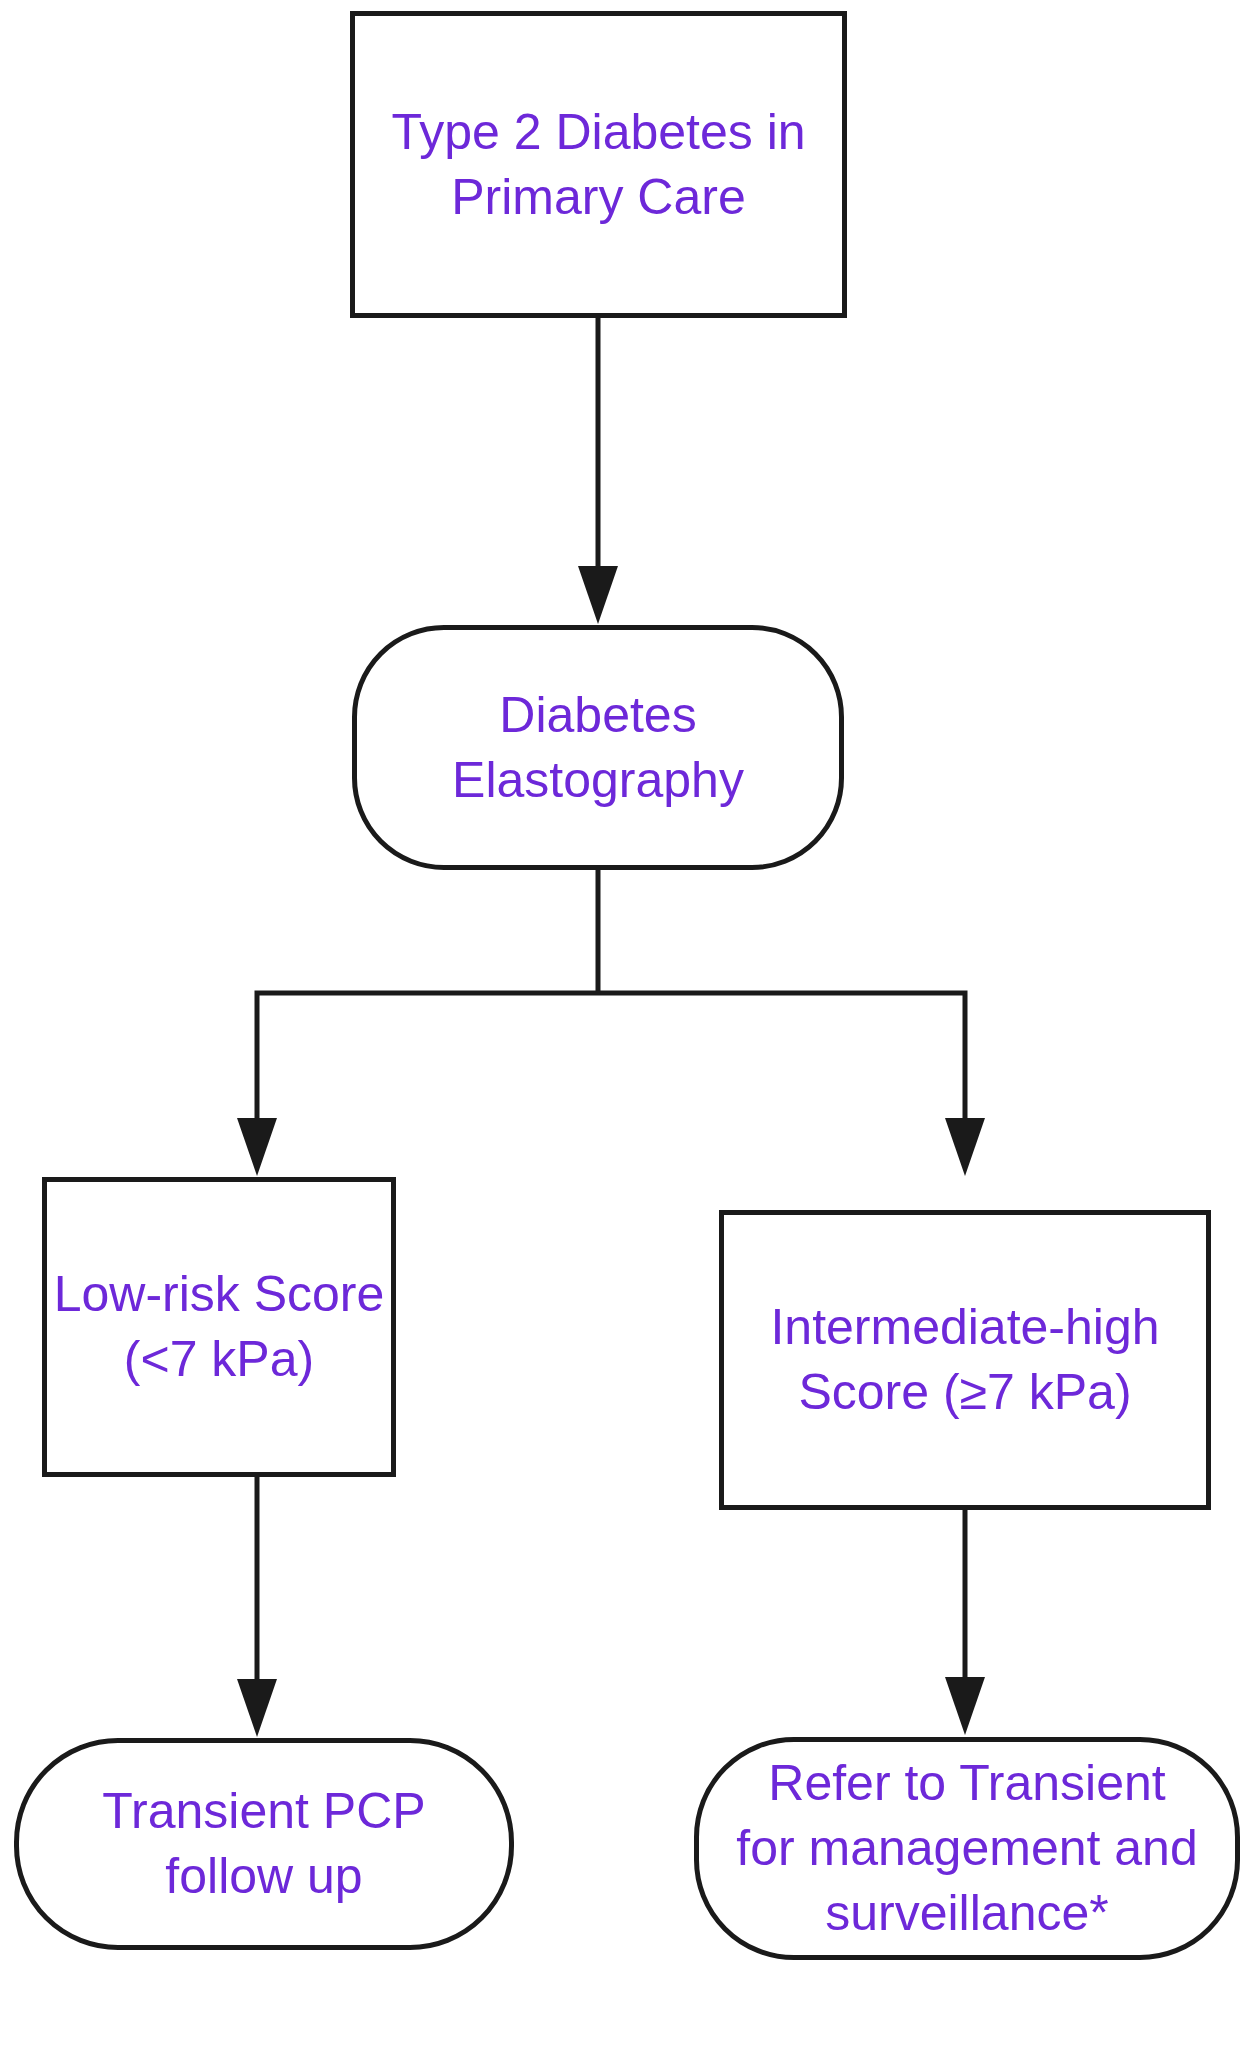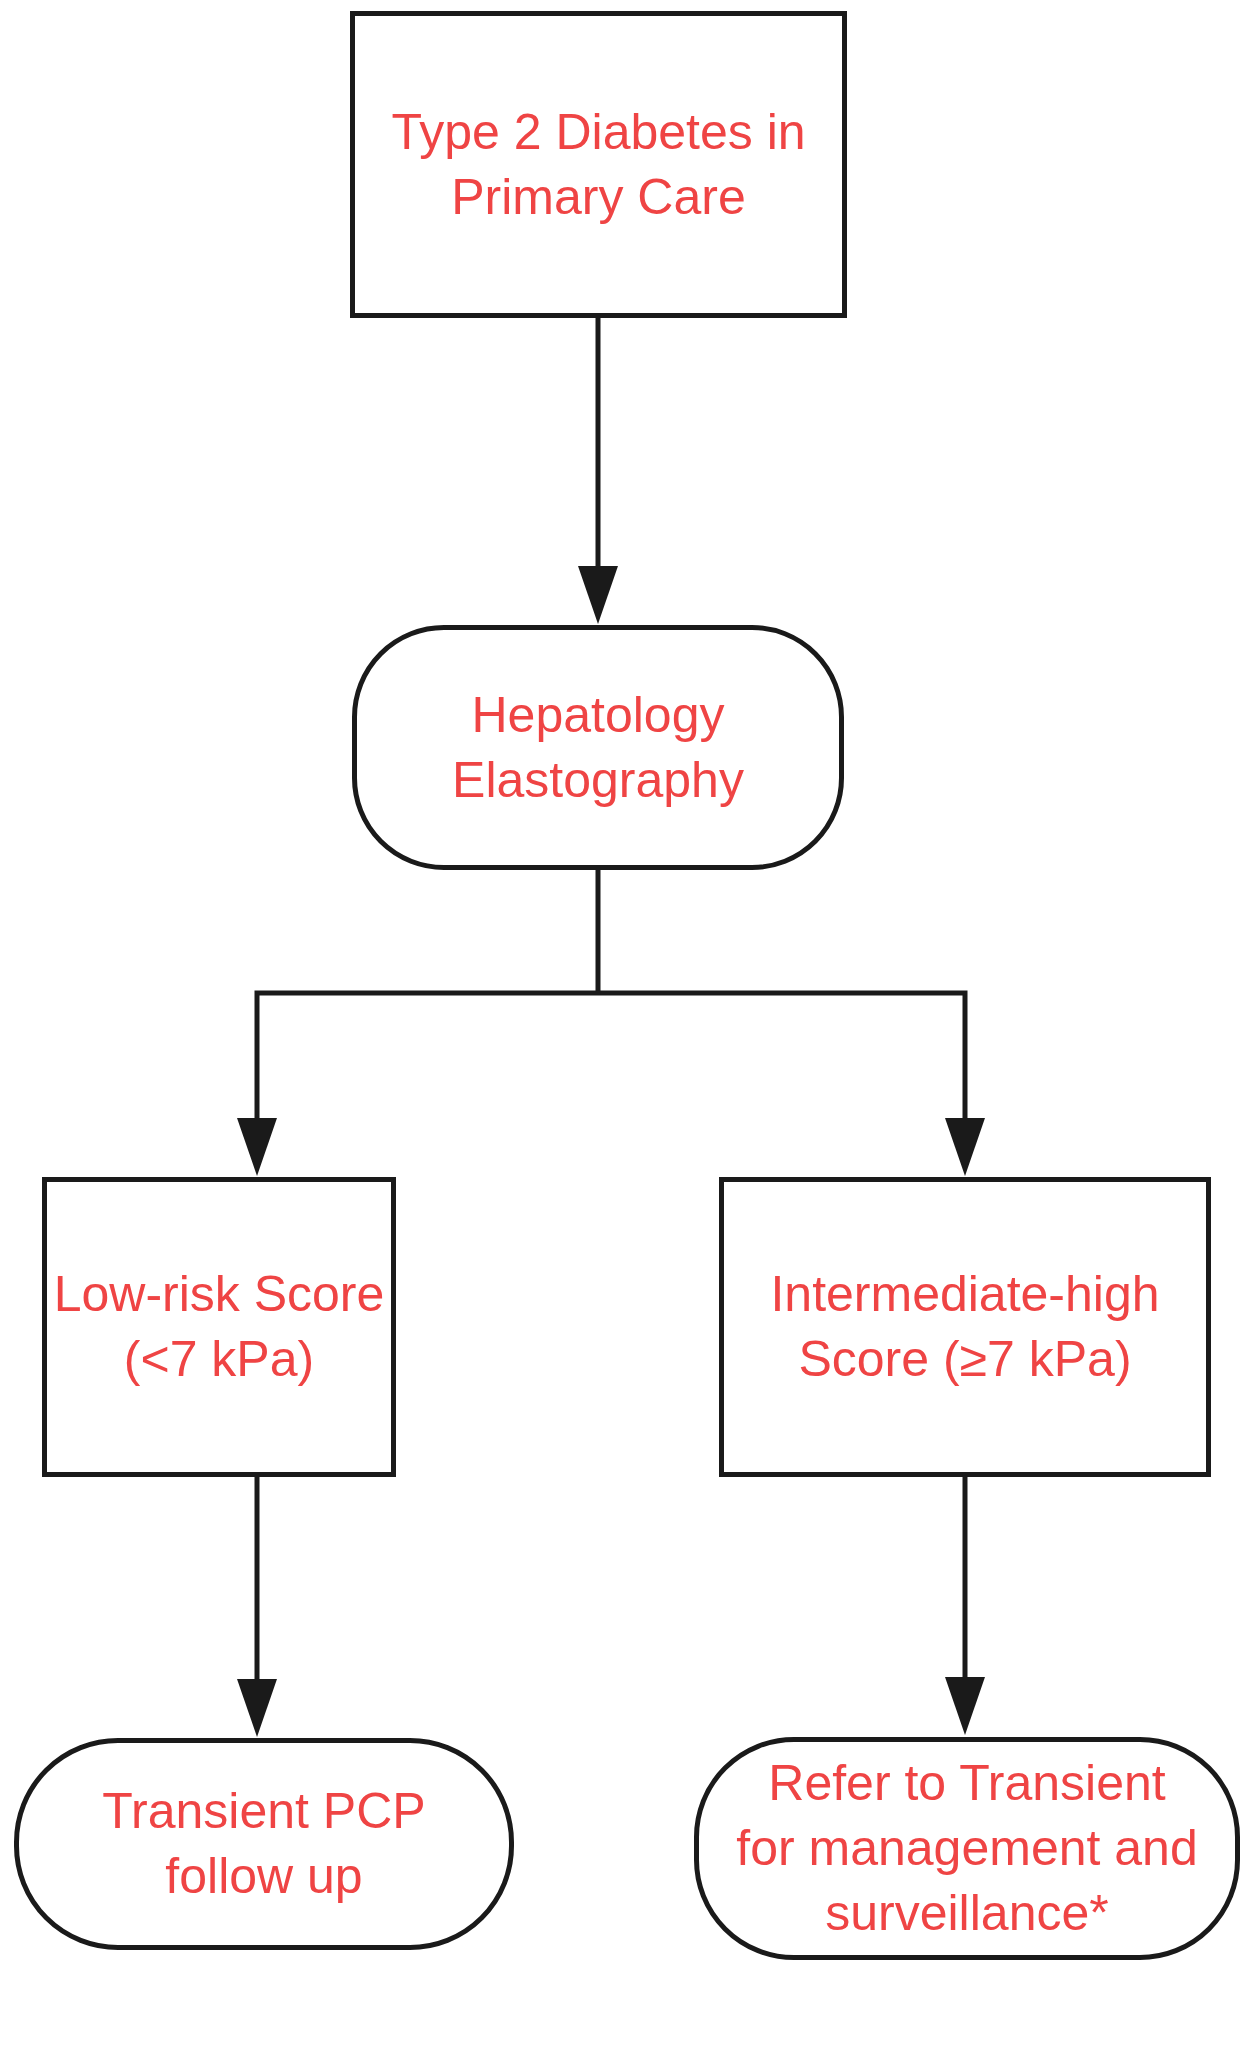--- a/index.html
+++ b/index.html
@@ -34,32 +34,32 @@
   }
   .node {
     position: absolute;
     box-sizing: border-box;
     display: flex;
     align-items: center;
     justify-content: center;
     text-align: center;
     background: #ffffff;
     border: 5px solid #1a1a1a;
-    color: #ef4444;
+    color: #6d28d9;
     font-size: 50px;
     line-height: 1.3;
     white-space: pre-line;
   }
   .node span { display: block; }
   .rounded { border-radius: 95px; }
 
   #n-start        { left: 350px; top: 11px;   width: 497px; height: 307px; }
   #n-elastography { left: 352px; top: 625px;  width: 492px; height: 245px; border-radius: 92px; }
   #n-low          { left: 42px;  top: 1177px; width: 354px; height: 300px; }
-  #n-high         { left: 719px; top: 1177px; width: 492px; height: 300px; }
+  #n-high         { left: 719px; top: 1210px; width: 492px; height: 300px; }
   #n-pcp          { left: 14px;  top: 1738px; width: 500px; height: 212px; border-radius: 104px; }
   #n-hep          { left: 694px; top: 1737px; width: 546px; height: 223px; border-radius: 100px; }
 </style>
 </head>
 <body>
 
 <div class="canvas">
 
   <svg class="edges" viewBox="0 0 1250 2053" aria-hidden="true">
 
@@ -84,21 +84,21 @@
       <polygon points="965,1735 945,1677 985,1677"></polygon>
     </g>
   </svg>
 
   <div class="node" id="n-start">
     <span>Type 2 Diabetes in
 Primary Care</span>
   </div>
 
   <div class="node rounded" id="n-elastography">
-    <span>Hepatology
+    <span>Diabetes
 Elastography</span>
   </div>
 
   <div class="node" id="n-low">
     <span>Low-risk Score
 (&lt;7 kPa)</span>
   </div>
 
   <div class="node" id="n-high">
     <span>Intermediate-high

